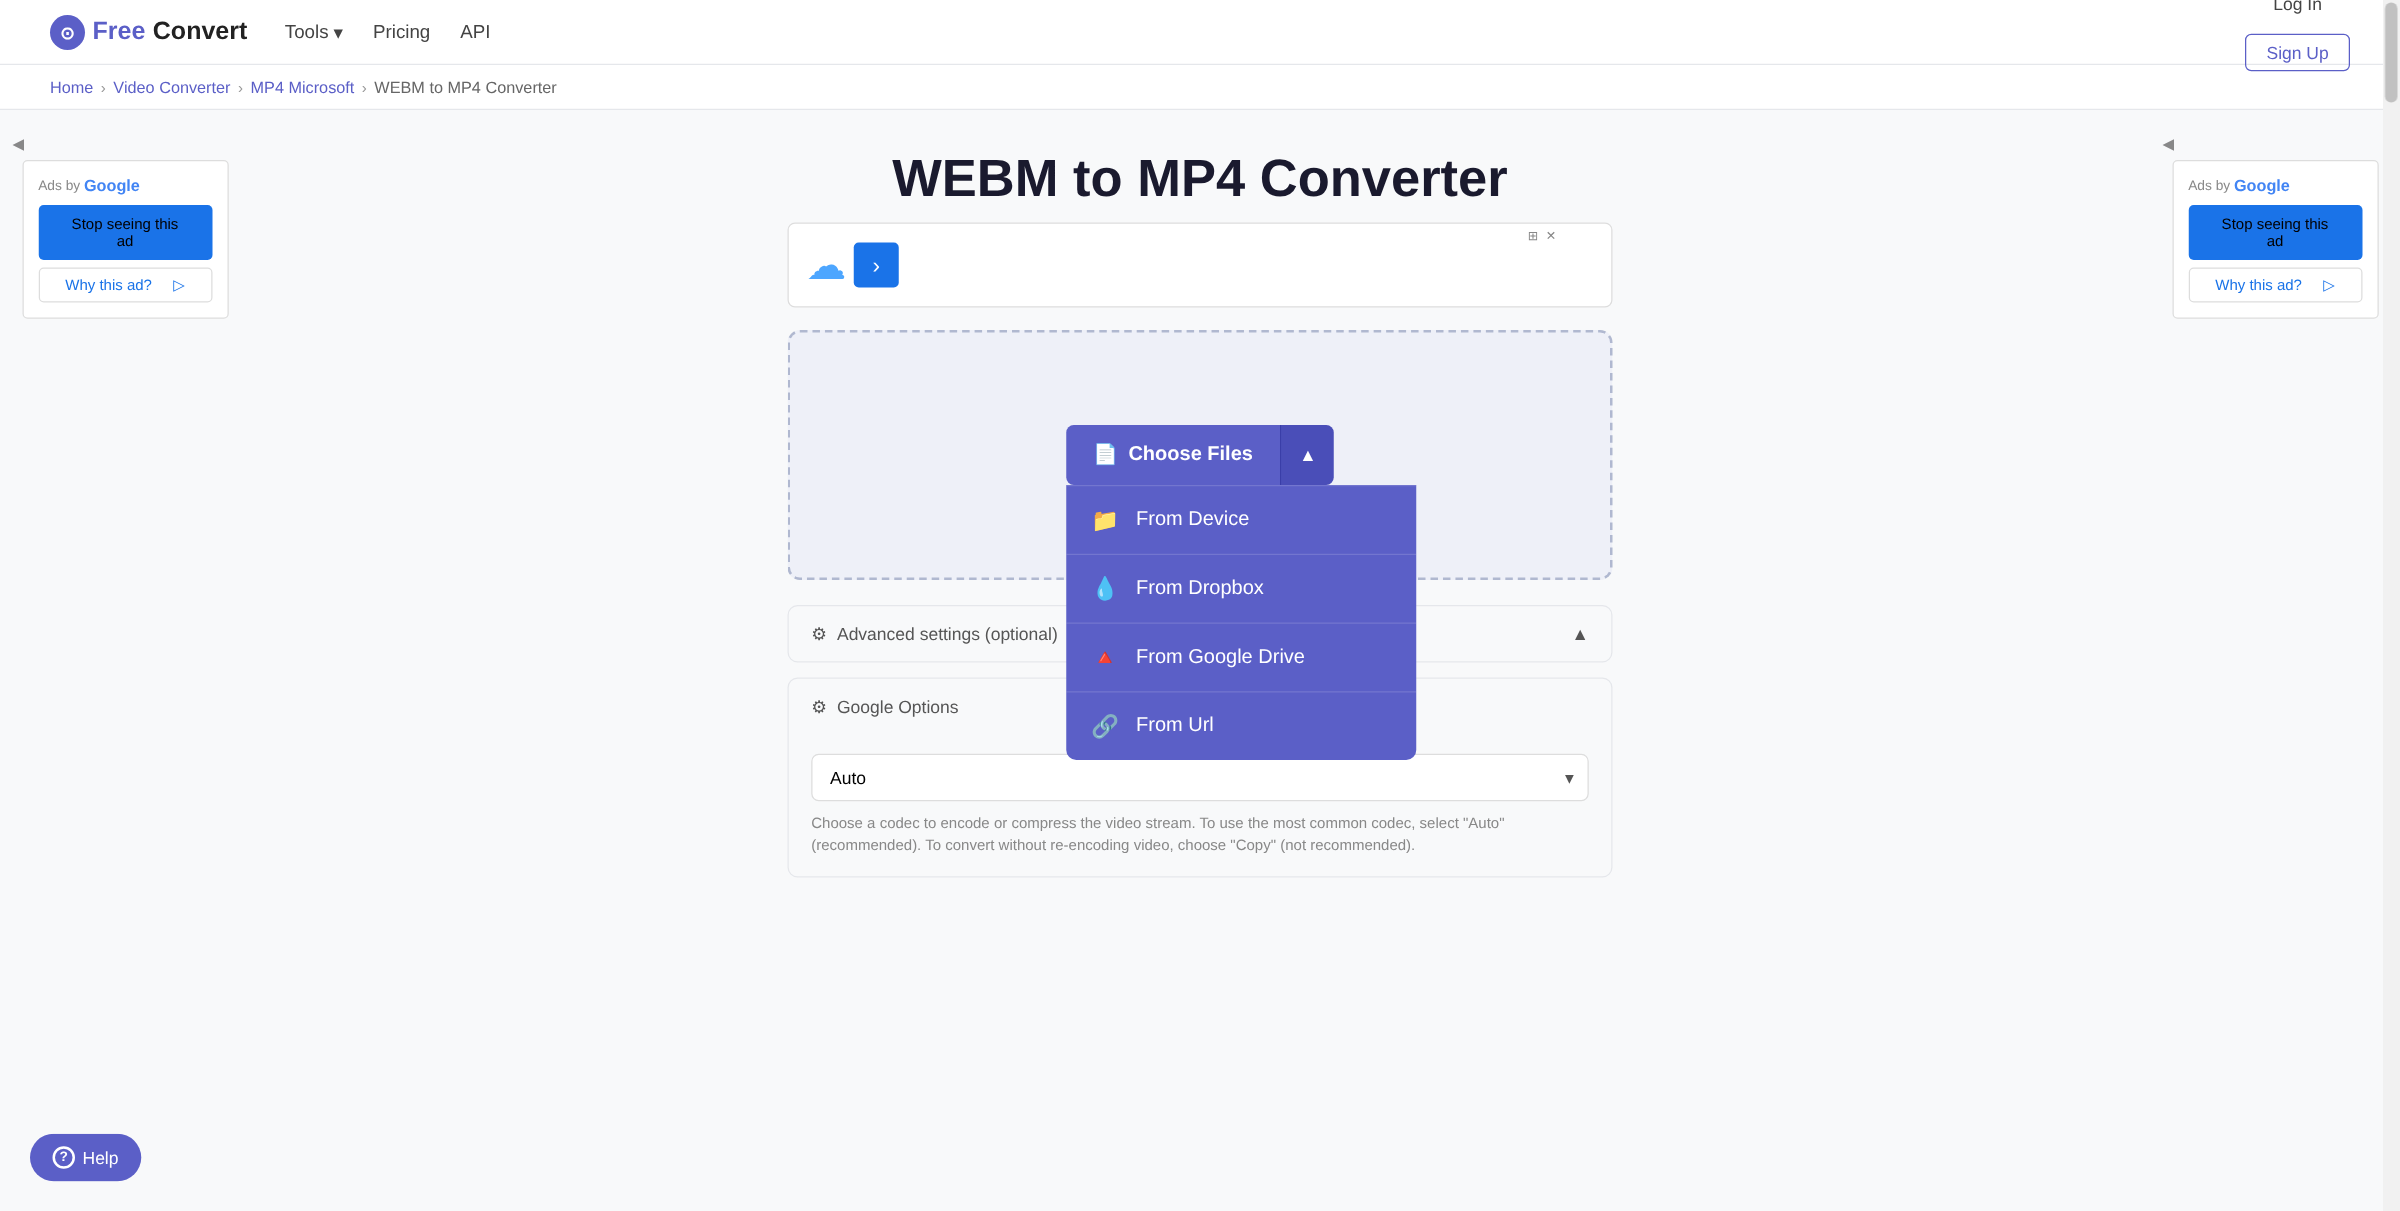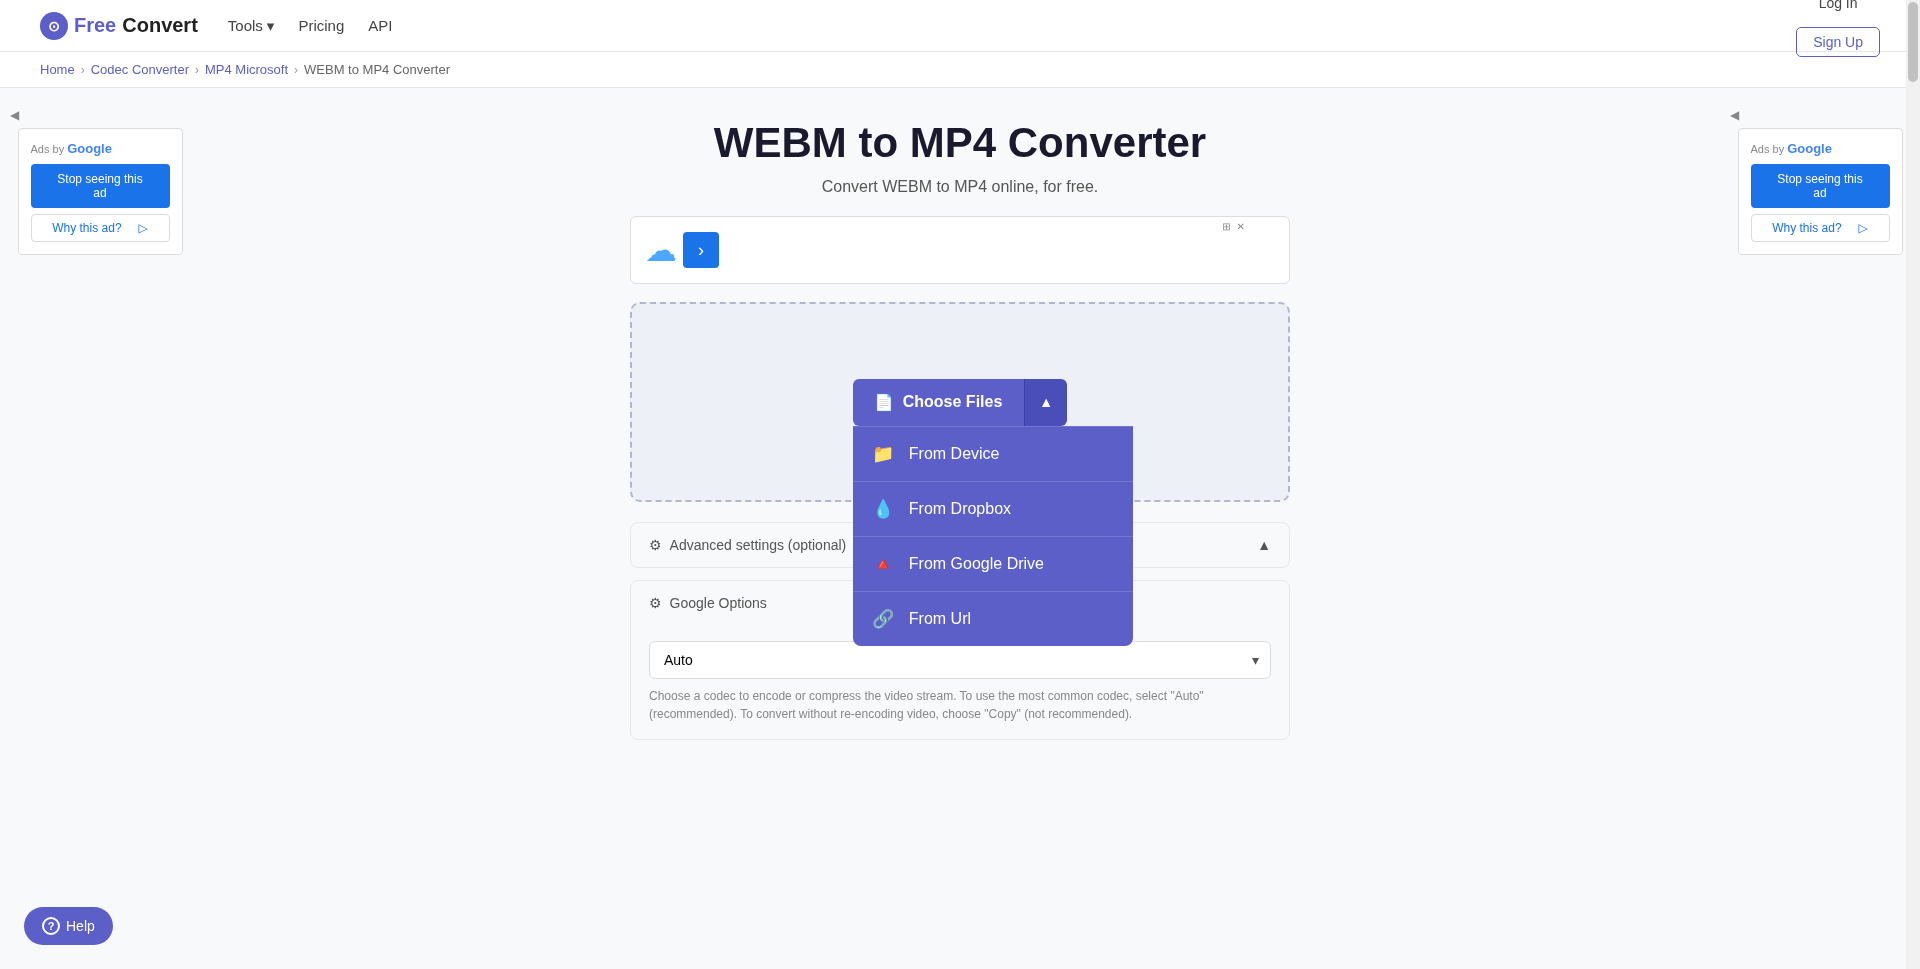--- a/index.html
+++ b/index.html
@@ -138,21 +138,21 @@
       align-items: center;
       gap: 3px;
     }
     .google-g {
       font-size: 13px;
       font-weight: bold;
       color: #4285f4;
     }
     .btn-stop-ad {
       background: #1a73e8;
-      color: #ffffff;
+      color: #000000;
       border: none;
       border-radius: 4px;
       padding: 8px 23px;
       font-size: 12px;
       cursor: pointer;
       width: 100%;
       margin-bottom: 6px;
     }
     .btn-why-ad {
       background: white;
@@ -483,21 +483,21 @@
   </nav>
   <div class="header-right">
     <button class="btn-login">Log In</button>
     <button class="btn-signup">Sign Up</button>
   </div>
 </header>
 
 <div class="breadcrumb">
   <span class="breadcrumb-item">Home</span>
   <span class="breadcrumb-sep">›</span>
-  <span class="breadcrumb-item">Codec Converter</span>
+  <span class="breadcrumb-item">Video Converter</span>
   <span class="breadcrumb-sep">›</span>
   <span class="breadcrumb-item">MP4 Microsoft</span>
   <span class="breadcrumb-sep">›</span>
   <span class="breadcrumb-current">WEBM to MP4 Converter</span>
 </div>
 
 <div class="page-layout">
 
   <div class="ad-panel">
     <span class="ad-back-arrow">◀</span>
@@ -510,21 +510,20 @@
       <button class="btn-why-ad">
         <span>Why this ad?</span>
         <span>▷</span>
       </button>
     </div>
   </div>
 
   <div class="main-content">
 
     <h1 class="page-title">WEBM to MP4 Converter</h1>
-    <p class="page-subtitle">Convert WEBM to MP4 online, for free.</p>
 
     <div class="ad-banner">
       <div class="ad-banner-controls">
         <span>⊞</span>
         <span>✕</span>
       </div>
       <div class="ad-banner-right">
         <span class="ad-cloud-icon">☁</span>
         <button class="ad-arrow-btn">›</button>
       </div>

